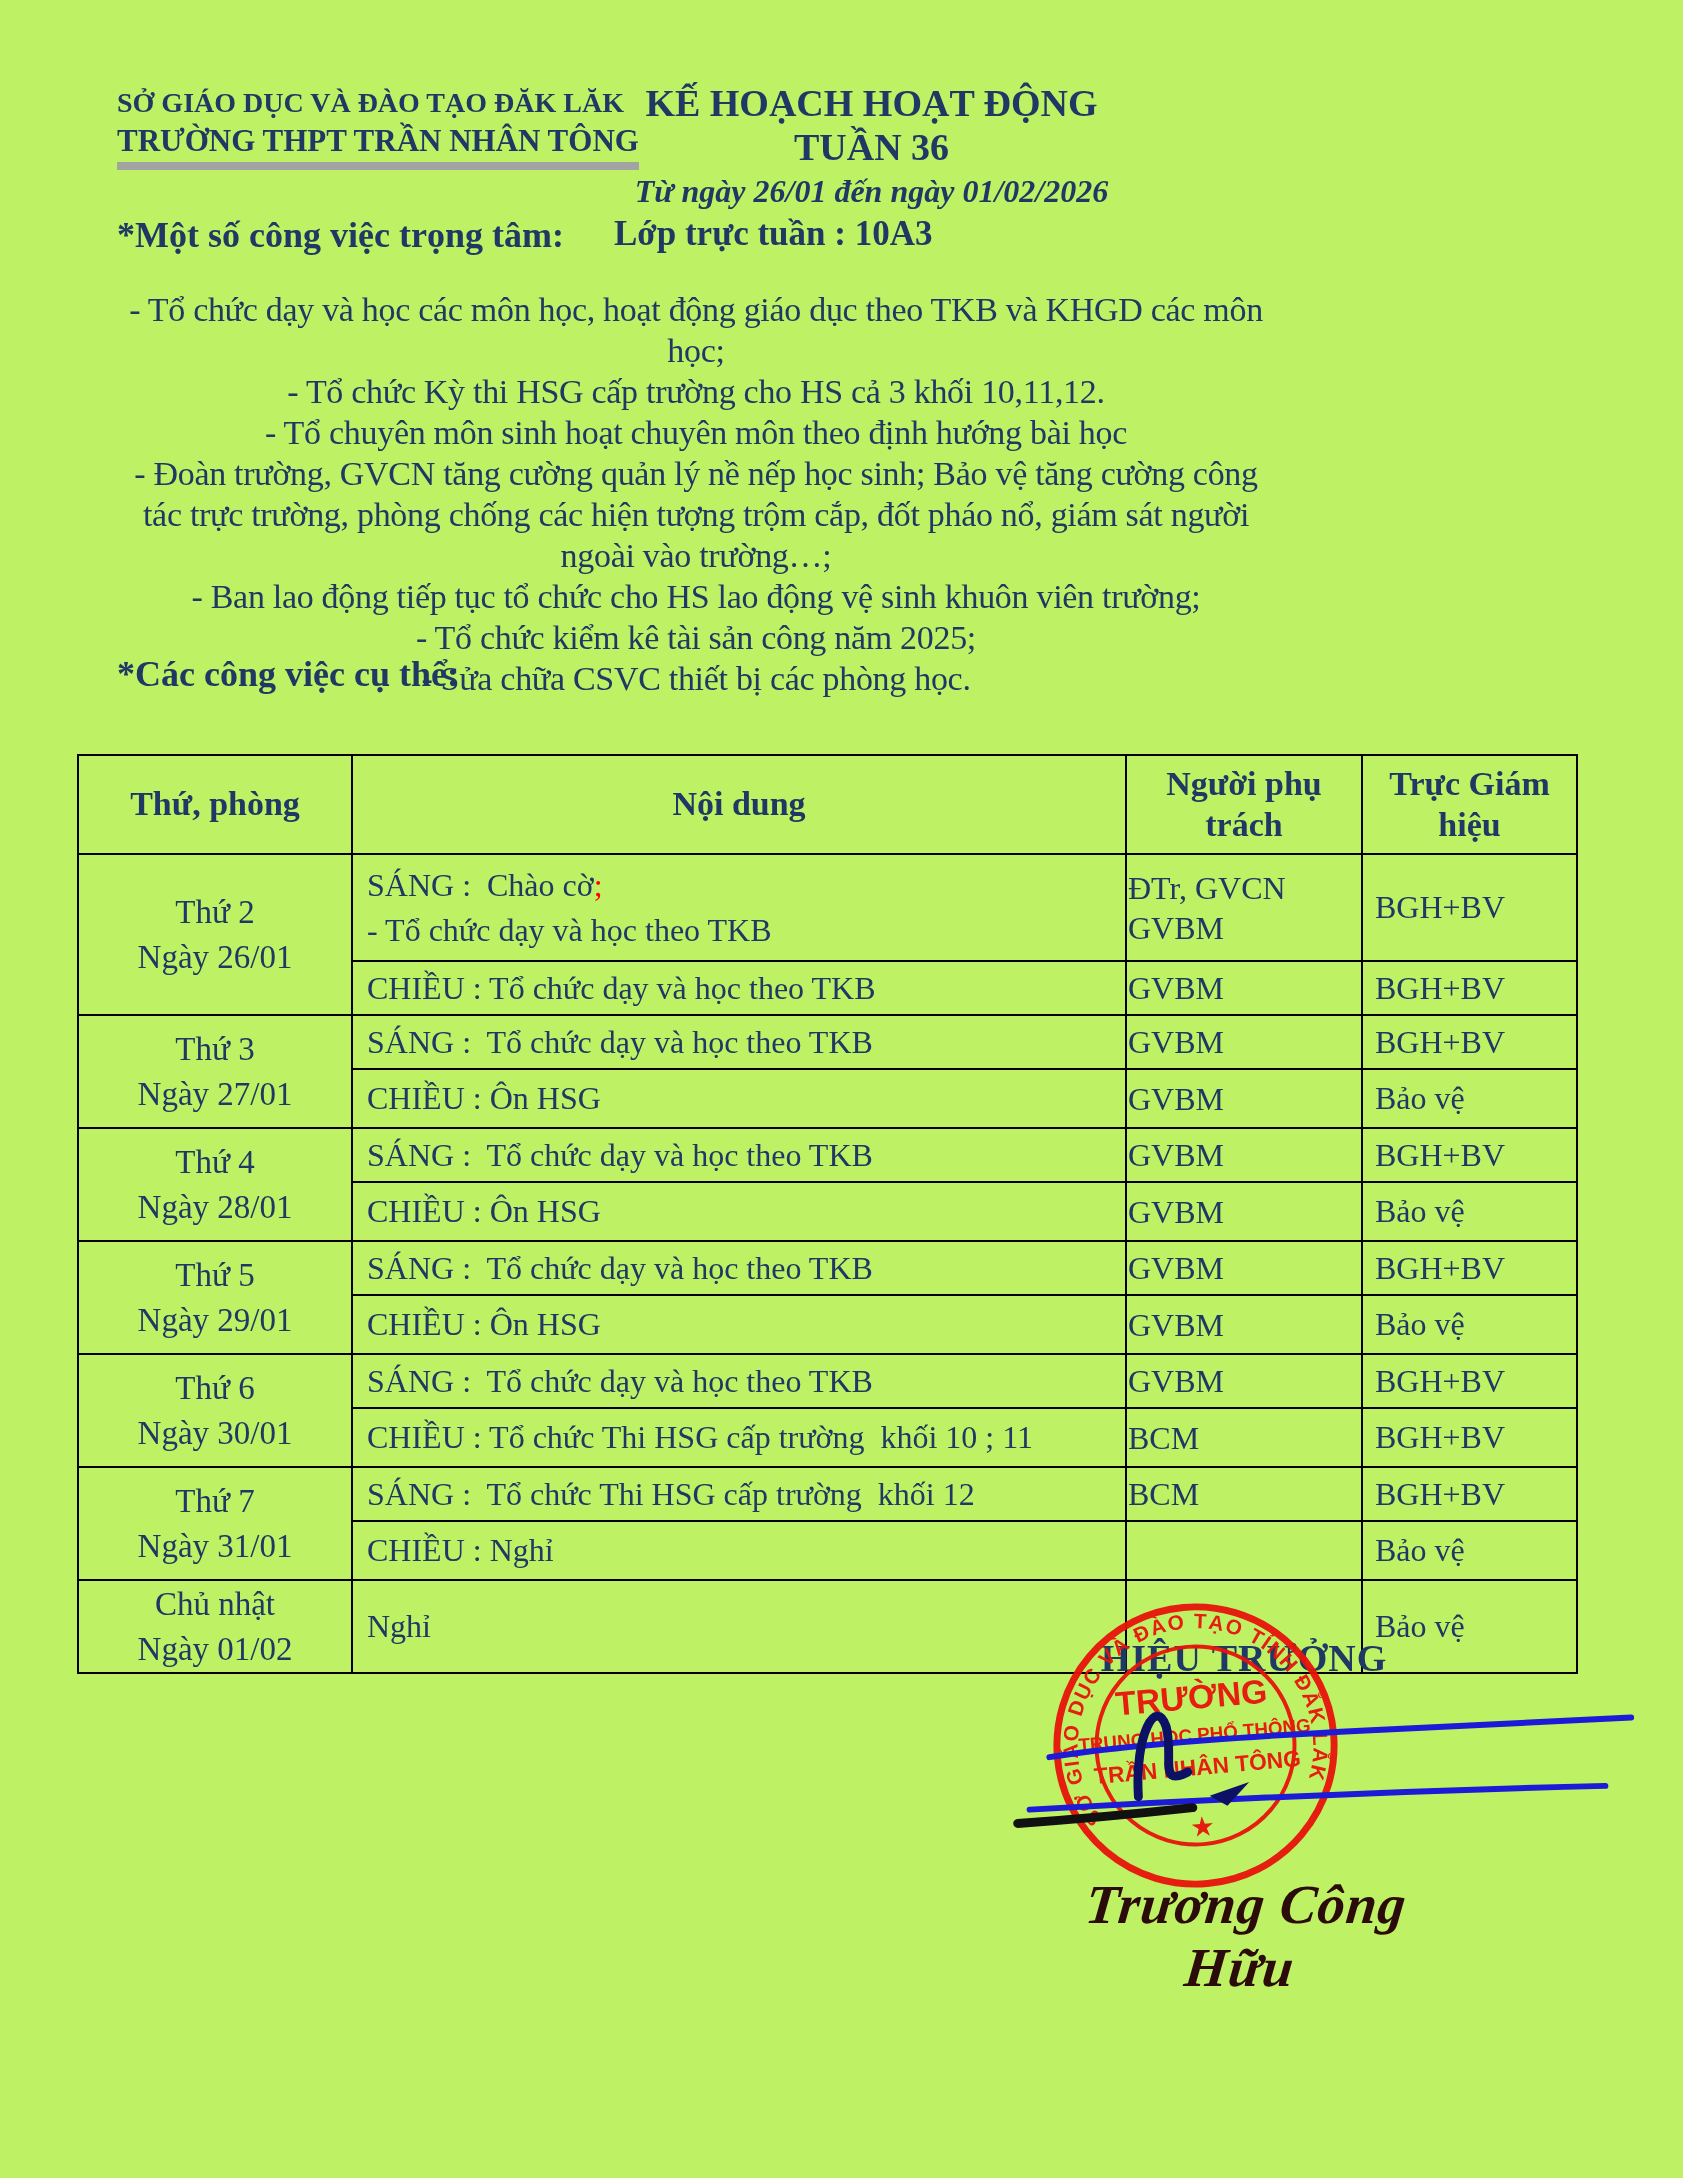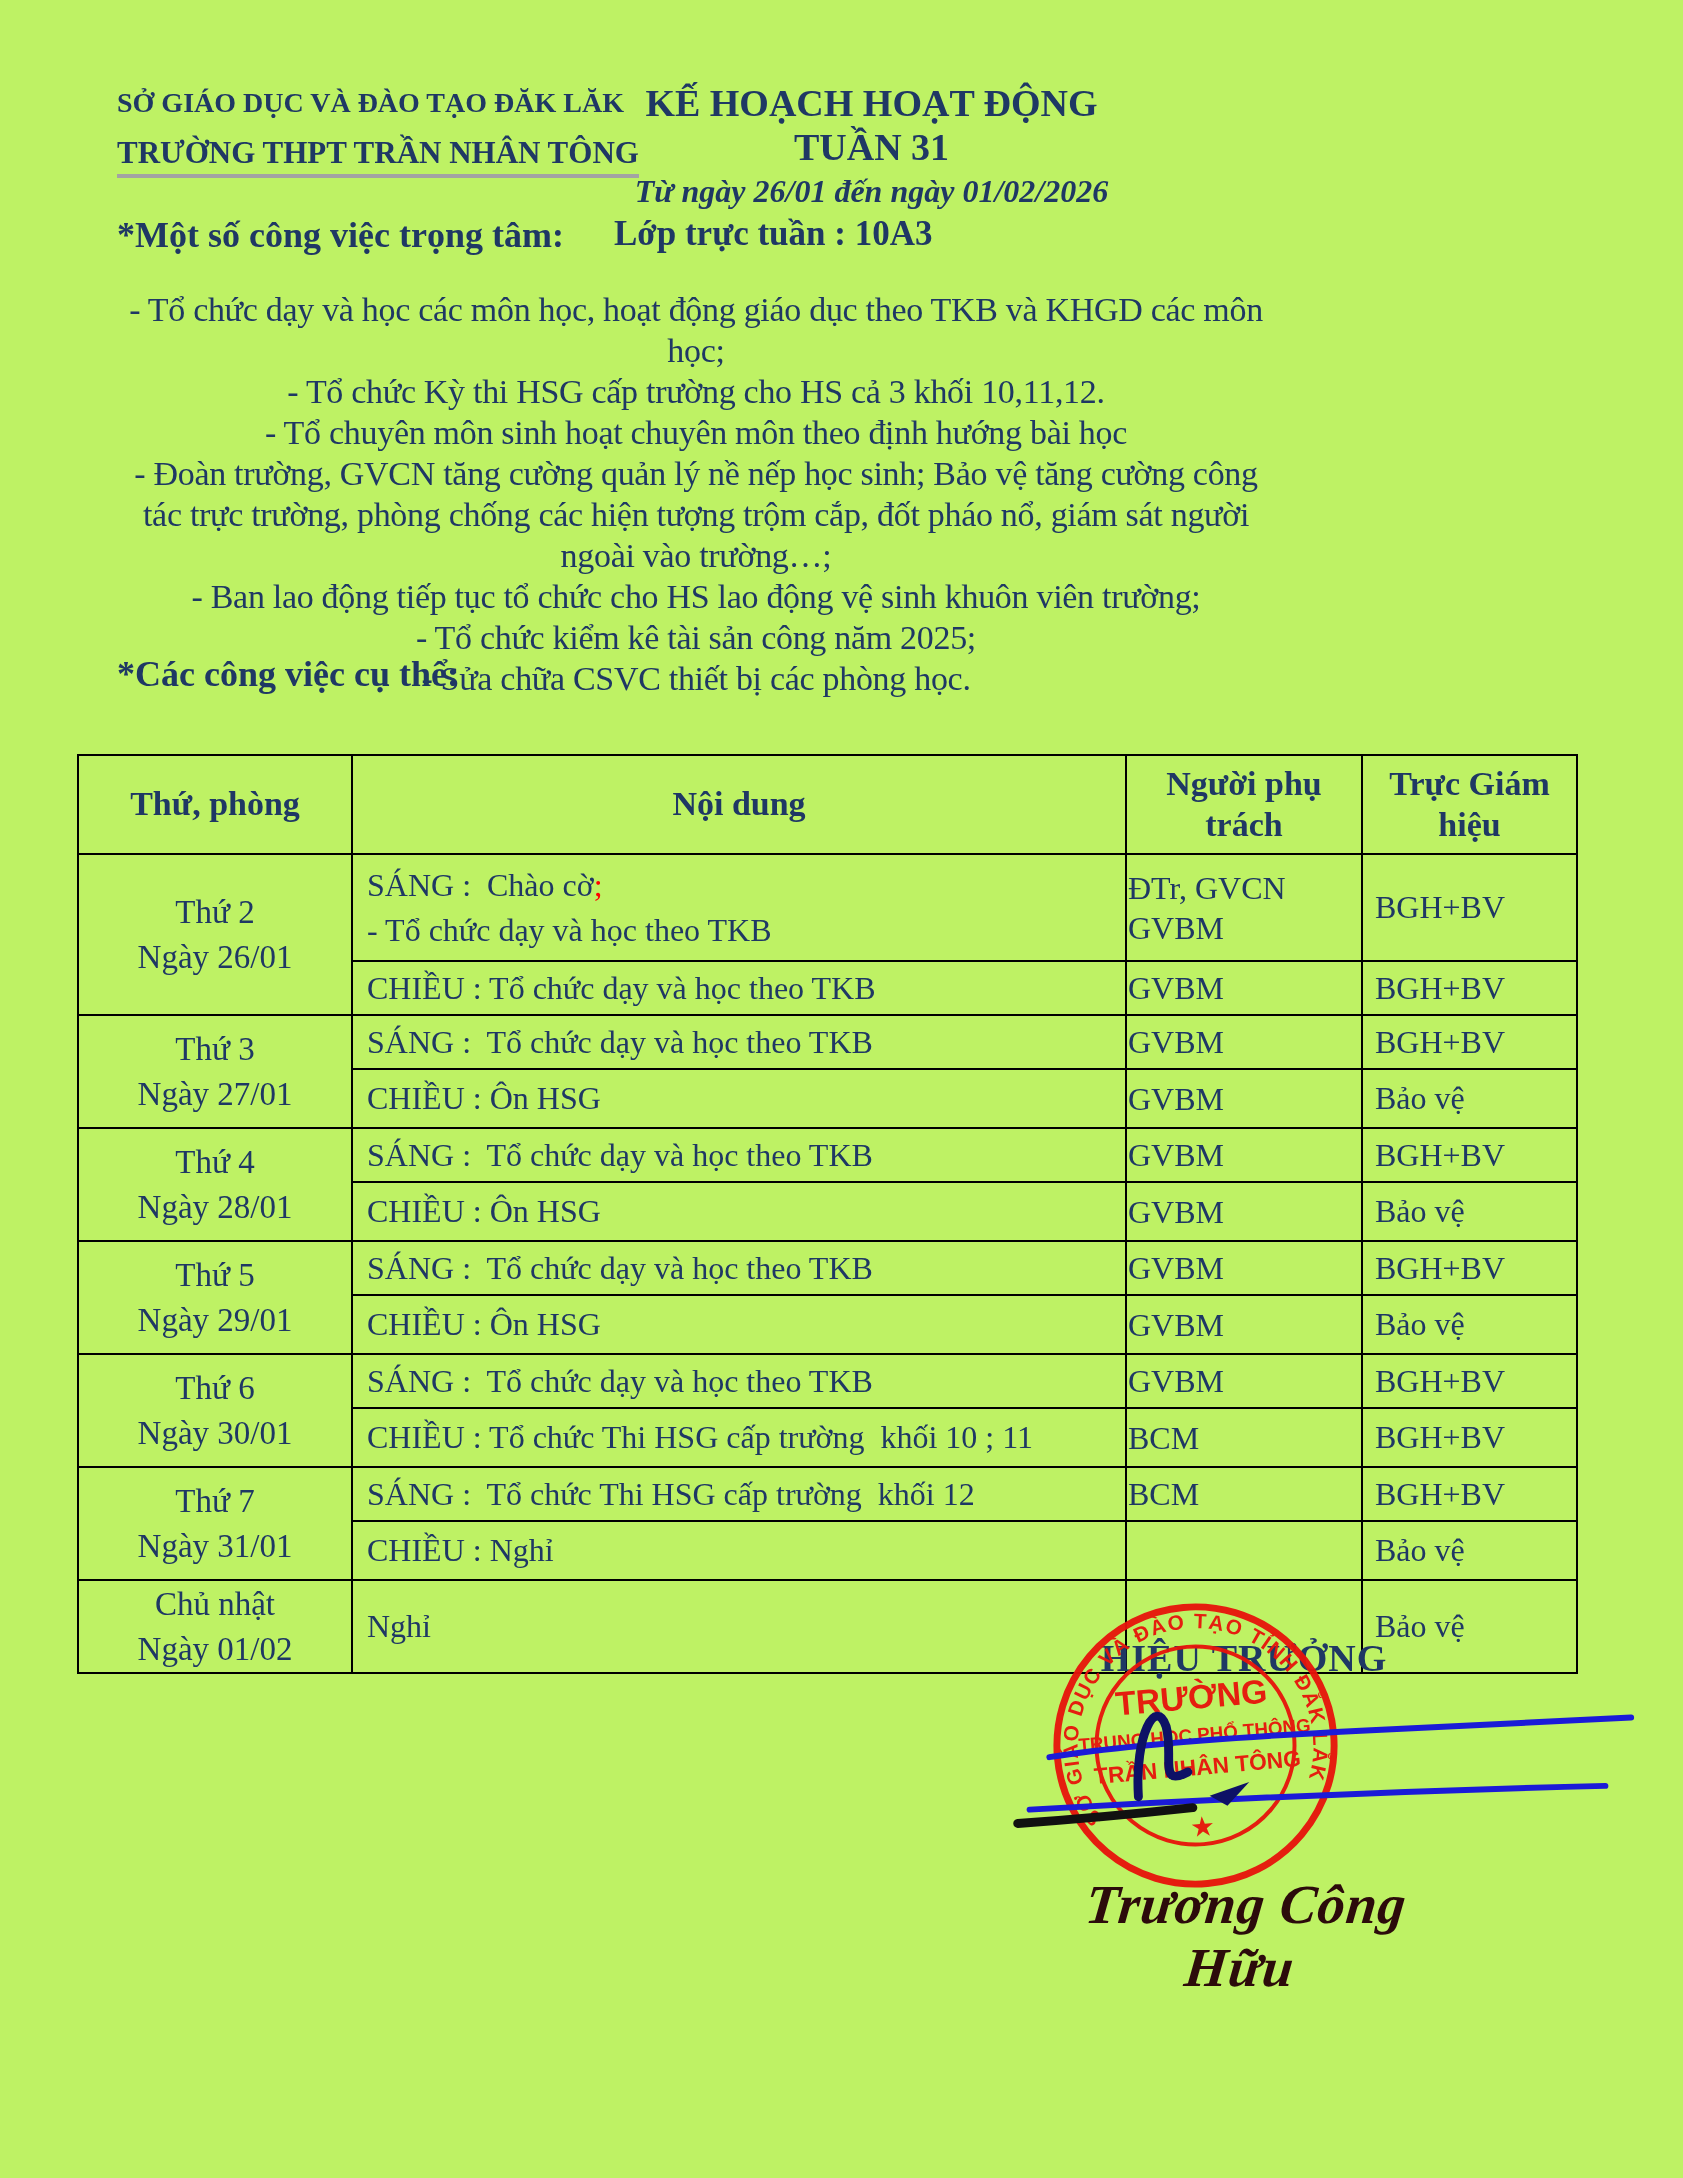--- a/index.html
+++ b/index.html
@@ -6,21 +6,21 @@
   body{
     width:1683px;height:2178px;background:#ffffff;
     font-family:"Liberation Serif", serif;
     color:#1f3864;
   }
   .page{position:relative;width:1683px;height:2178px;overflow:hidden;background:#bef264;}
 
   
   .hdr-left{position:absolute;left:117px;top:87px;text-align:left;}
   .hdr-dept{font-size:28px;font-weight:bold;letter-spacing:0px;}
-  .hdr-school{font-size:31px;font-weight:bold;display:inline-block;border-bottom:4px solid #a3a3a3;padding-bottom:3px;margin-top:16px;}
+  .hdr-school{font-size:31px;font-weight:bold;display:inline-block;border-bottom:8px solid #a3a3a3;padding-bottom:3px;margin-top:4px;}
   .hdr-right{position:absolute;left:614px;top:81px;width:515px;text-align:center;}
   .hdr-title{font-size:38px;font-weight:bold;}
   .hdr-dates{font-size:32px;font-weight:bold;font-style:italic;margin-top:4px;}
 
   .focus-heading{position:absolute;left:117px;top:214px;font-size:36px;font-weight:bold;}
   .duty-class{position:absolute;left:614px;top:214px;width:515px;text-align:left;font-size:35px;font-weight:bold;}
 
   .focus-list{position:absolute;left:117px;top:289px;width:1158px;font-size:34px;line-height:41px;letter-spacing:-0.3px;}
   .focus-list div{white-space:pre-wrap;text-align:center;}
 
@@ -49,21 +49,21 @@
 </head>
 <body>
 
 <div class="page">
 
   <div class="hdr-left">
     <div class="hdr-dept">SỞ GIÁO DỤC VÀ ĐÀO TẠO ĐĂK LĂK</div>
     <div><span class="hdr-school">TRƯỜNG THPT TRẦN NHÂN TÔNG</span></div>
   </div>
   <div class="hdr-right">
-    <div class="hdr-title">KẾ HOẠCH HOẠT ĐỘNG TUẦN 31</div>
+    <div class="hdr-title">KẾ HOẠCH HOẠT ĐỘNG TUẦN 36</div>
     <div class="hdr-dates">Từ ngày 26/01 đến ngày 01/02/2026</div>
   </div>
 
   <div class="focus-heading">*Một số công việc trọng tâm:</div>
   <div class="duty-class">Lớp trực tuần : 10A3</div>
 
   <div class="focus-list">
     <div>- Tổ chức dạy và học các môn học, hoạt động giáo dục theo TKB và KHGD các môn học;</div>
     <div>- Tổ chức Kỳ thi HSG cấp trường cho HS cả 3 khối 10,11,12.</div>
     <div>- Tổ chuyên môn sinh hoạt chuyên môn theo định hướng bài học</div>

